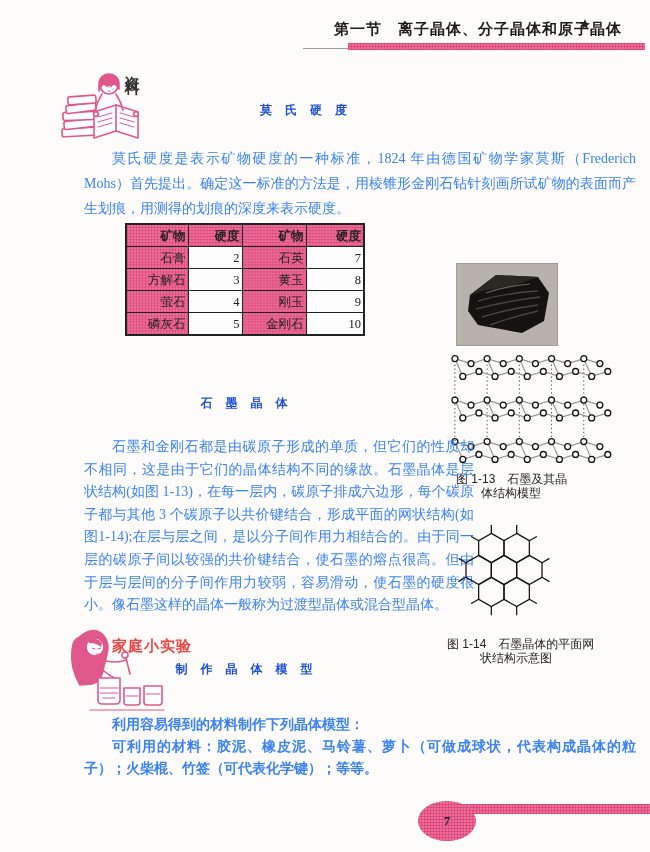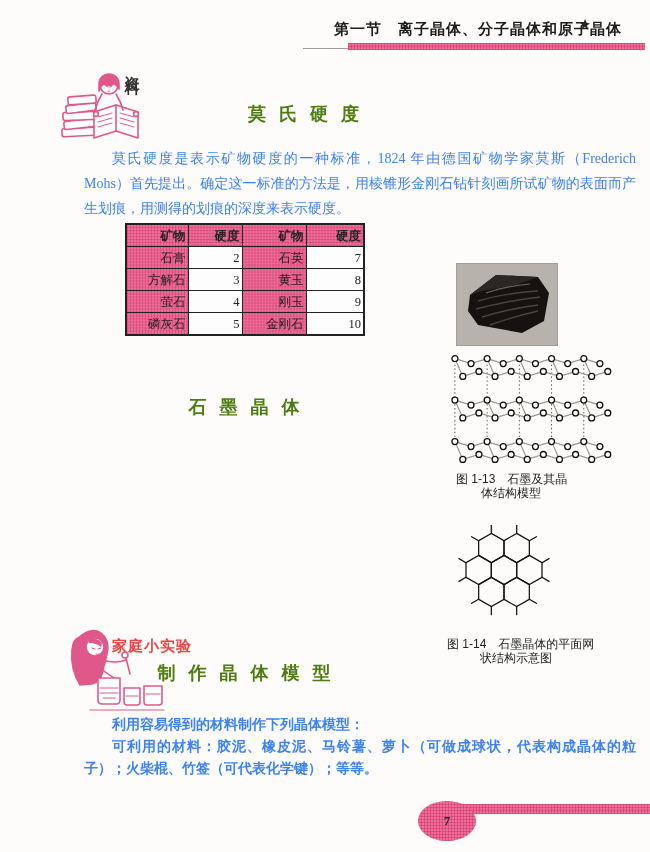--- a/index.html
+++ b/index.html
@@ -21,21 +21,21 @@
   .hdr-line{position:absolute;left:303px;top:48px;width:45px;height:1px;background:#9a9a9a;}
   .artifact{position:absolute;left:580px;top:19px;width:10px;height:11px;background:#262626;
     clip-path:polygon(50% 0,66% 34%,100% 42%,70% 58%,82% 100%,48% 70%,14% 96%,30% 56%,0 36%,36% 32%);}
   
   .ziliao-icon{position:absolute;left:60px;top:62px;}
   .ziliao-label{position:absolute;left:122px;top:64px;writing-mode:vertical-rl;font-size:15px;
     letter-spacing:4px;color:#333;font-weight:bold;}
   .exp-icon{position:absolute;left:56px;top:628px;}
   .exp-label{position:absolute;left:112px;top:637px;font-size:15px;color:#ef4444;font-weight:bold;letter-spacing:1px;}
   
-  .sec-title{position:absolute;font-weight:bold;font-size:18px;letter-spacing:13px;text-align:center;color:#4d7c0f;}
+  .sec-title{position:absolute;font-weight:bold;font-size:12px;letter-spacing:13px;text-align:center;color:#1d4ed8;}
   .t-mohs{left:60px;top:102px;width:500px;}
   .t-graphite{left:58px;top:395px;width:385px;text-align:center;}
   .t-exp{left:58px;top:661px;width:385px;}
   
   .para{position:absolute;text-align:justify;text-indent:2em;color:#3b82f6;margin-left:26px;}
   .p1{left:58px;top:146px;width:552px;font-size:14px;line-height:25px;}
   .p2{left:58px;top:436px;width:390px;font-size:14px;line-height:22.6px;}
   .p3{left:58px;top:714px;width:552px;font-size:14px;line-height:22px;font-weight:bold;}
   .p3 p{margin:0;text-indent:2em;}
   
@@ -233,20 +233,21 @@
       <circle cx="130.10000000000002" cy="101" r="3" fill="#fff" stroke="#111" stroke-width="1.3"></circle>
       <circle cx="146.4" cy="106" r="3" fill="#fff" stroke="#111" stroke-width="1.3"></circle>
       <circle cx="162.70000000000002" cy="101" r="3" fill="#fff" stroke="#111" stroke-width="1.3"></circle>
     </svg>
   <div class="cap cap13">
     <div class="l1">图 1-13　石墨及其晶</div>
     <div class="l2">体结构模型</div>
   </div>
 
   <div class="sec-title t-graphite">石墨晶体</div>
+  <div class="para p2">石墨和金刚石都是由碳原子形成的单质，但它们的性质却不相同，这是由于它们的晶体结构不同的缘故。石墨晶体是层状结构(如图 1-13)，在每一层内，碳原子排成六边形，每个碳原子都与其他 3 个碳原子以共价键结合，形成平面的网状结构(如图1-14);在层与层之间，是以分子间作用力相结合的。由于同一层的碳原子间以较强的共价键结合，使石墨的熔点很高。但由于层与层间的分子间作用力较弱，容易滑动，使石墨的硬度很小。像石墨这样的晶体一般称为过渡型晶体或混合型晶体。</div>
 
   <svg class="fig14" id="fig14-svg" width="104" height="100" viewBox="14 -8 142 136">
       <polygon points="85.0,40.0 102.3,50.0 102.3,70.0 85.0,80.0 67.7,70.0 67.7,50.0" fill="none" stroke="#111" stroke-width="1.7"></polygon>
       <polygon points="50.4,40.0 67.7,50.0 67.7,70.0 50.4,80.0 33.1,70.0 33.1,50.0" fill="none" stroke="#111" stroke-width="1.7"></polygon>
       <polygon points="119.6,40.0 136.9,50.0 136.9,70.0 119.6,80.0 102.3,70.0 102.3,50.0" fill="none" stroke="#111" stroke-width="1.7"></polygon>
       <polygon points="67.7,10.0 85.0,20.0 85.0,40.0 67.7,50.0 50.4,40.0 50.4,20.0" fill="none" stroke="#111" stroke-width="1.7"></polygon>
       <polygon points="102.3,10.0 119.6,20.0 119.6,40.0 102.3,50.0 85.0,40.0 85.0,20.0" fill="none" stroke="#111" stroke-width="1.7"></polygon>
       <polygon points="67.7,70.0 85.0,80.0 85.0,100.0 67.7,110.0 50.4,100.0 50.4,80.0" fill="none" stroke="#111" stroke-width="1.7"></polygon>
       <polygon points="102.3,70.0 119.6,80.0 119.6,100.0 102.3,110.0 85.0,100.0 85.0,80.0" fill="none" stroke="#111" stroke-width="1.7"></polygon>
       <line x1="67.7" y1="10" x2="67.7" y2="-1" stroke="#111" stroke-width="1.7" stroke-linecap="round"></line>

